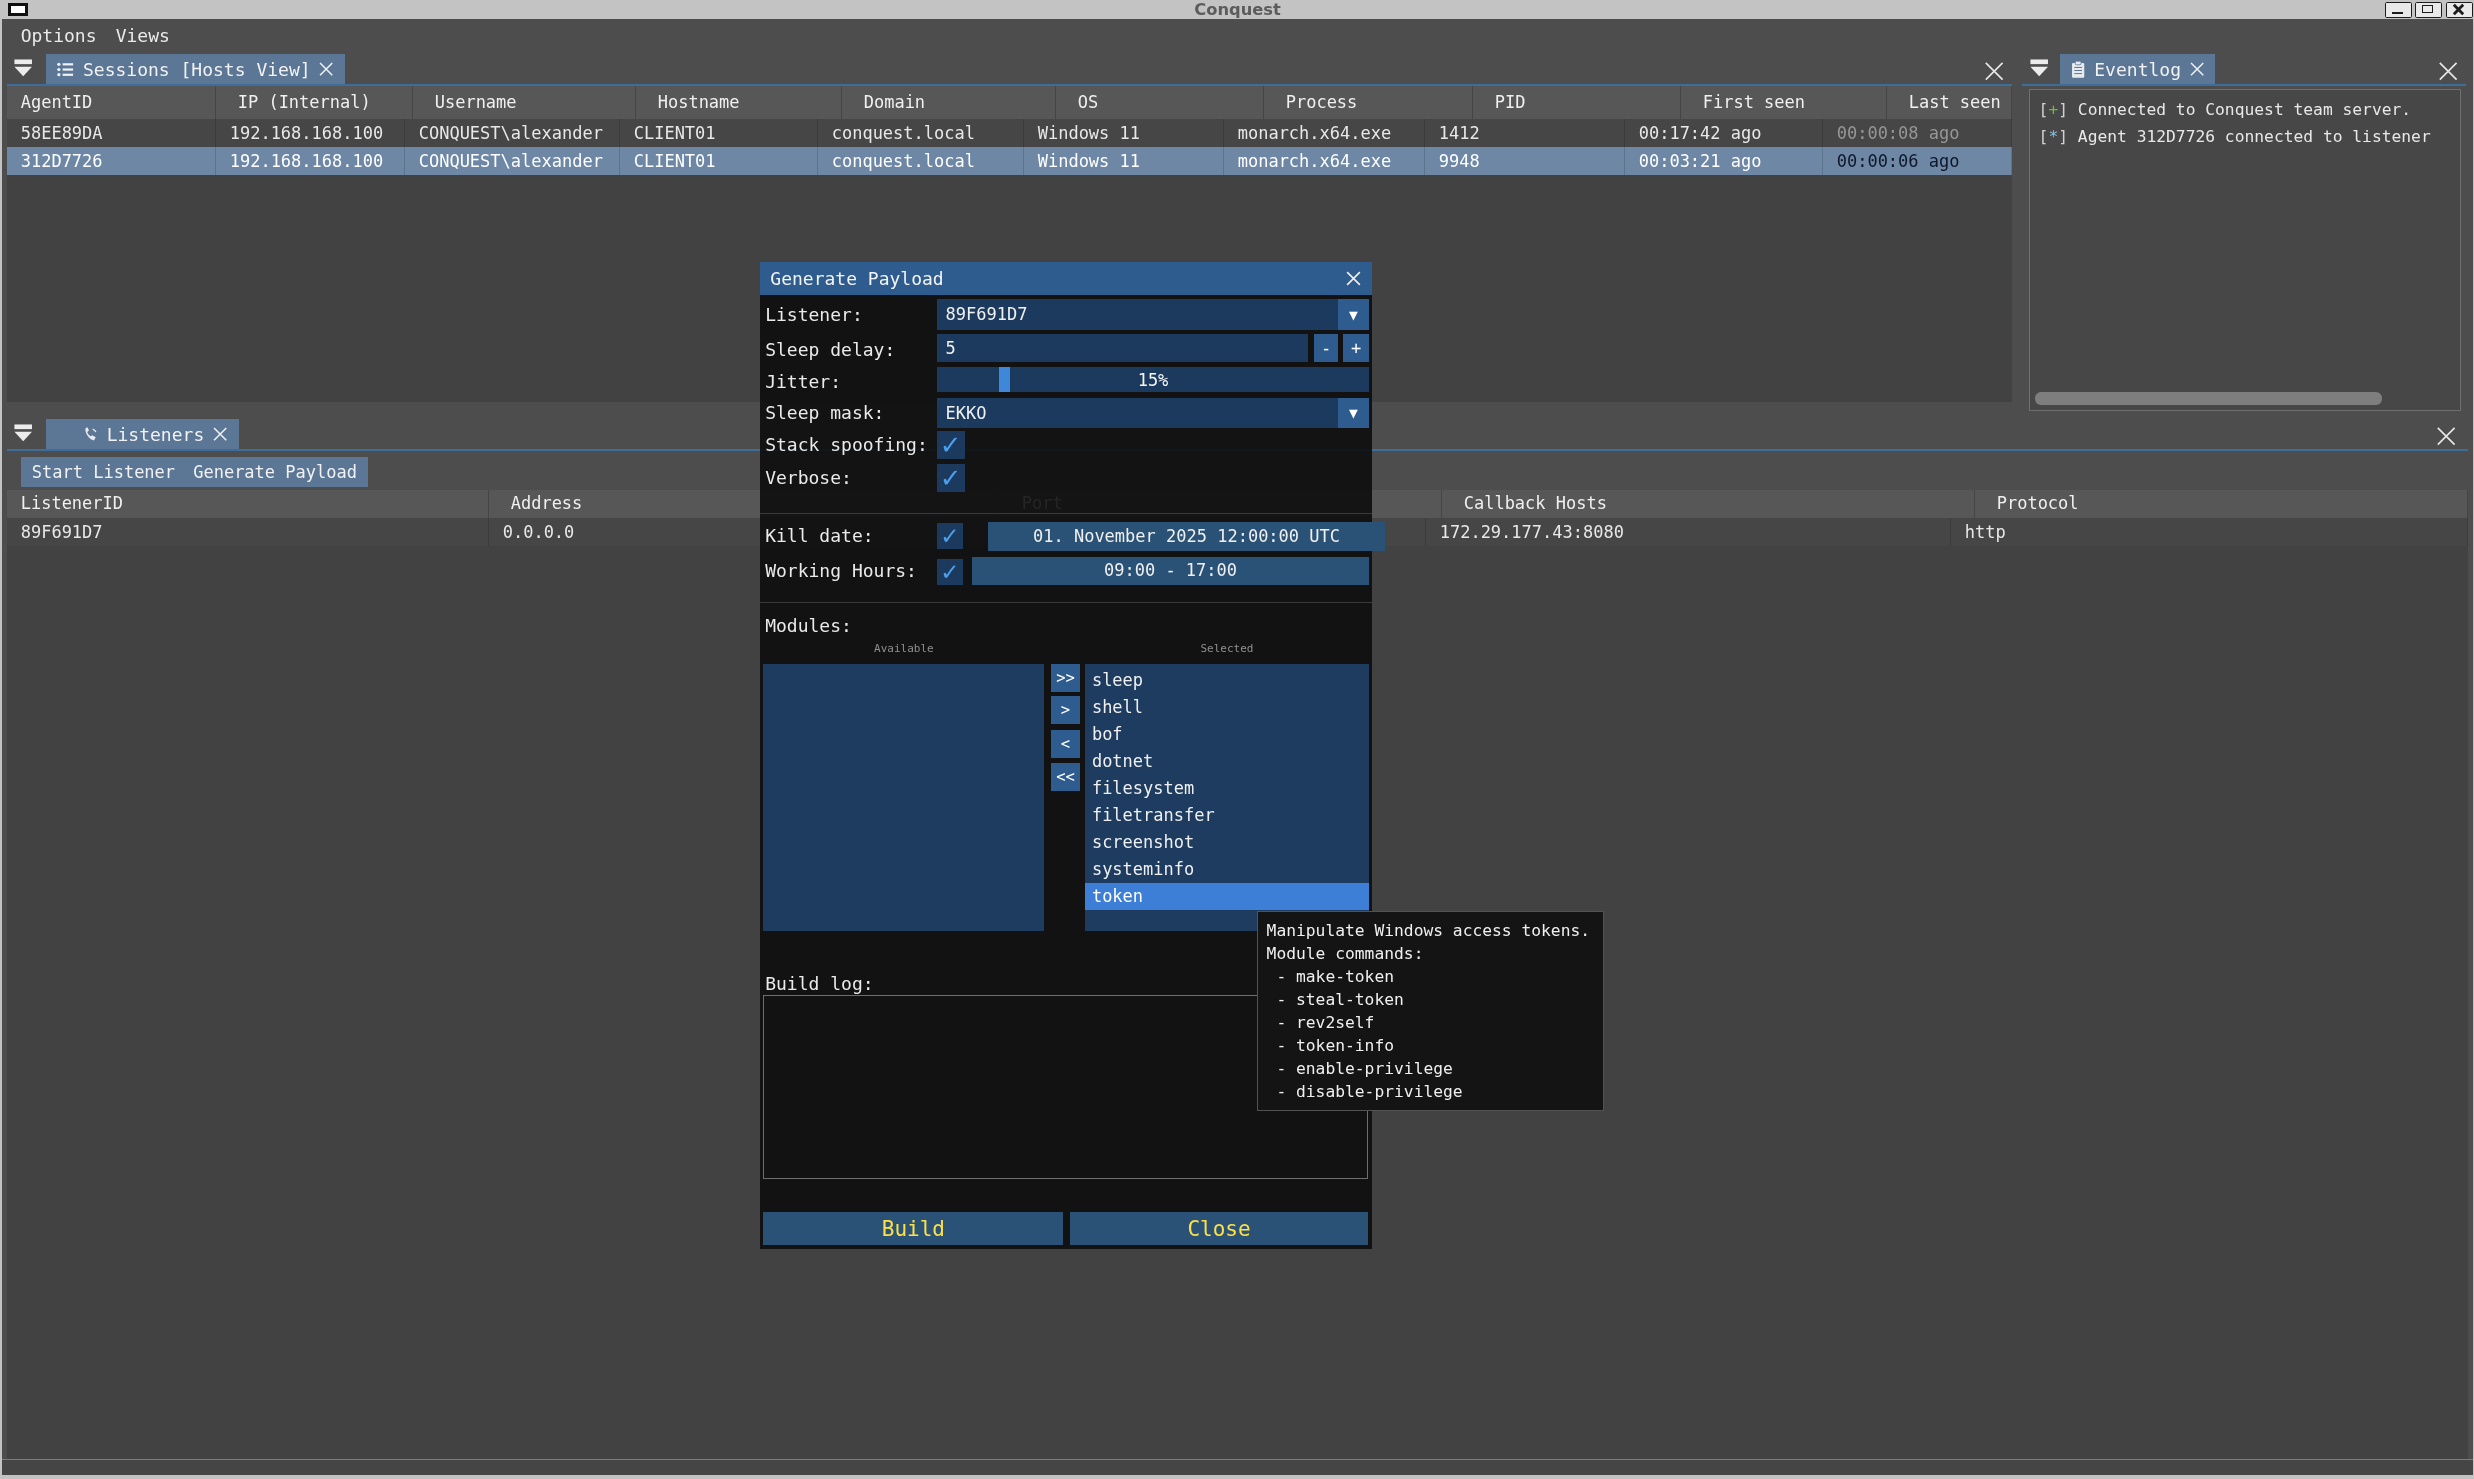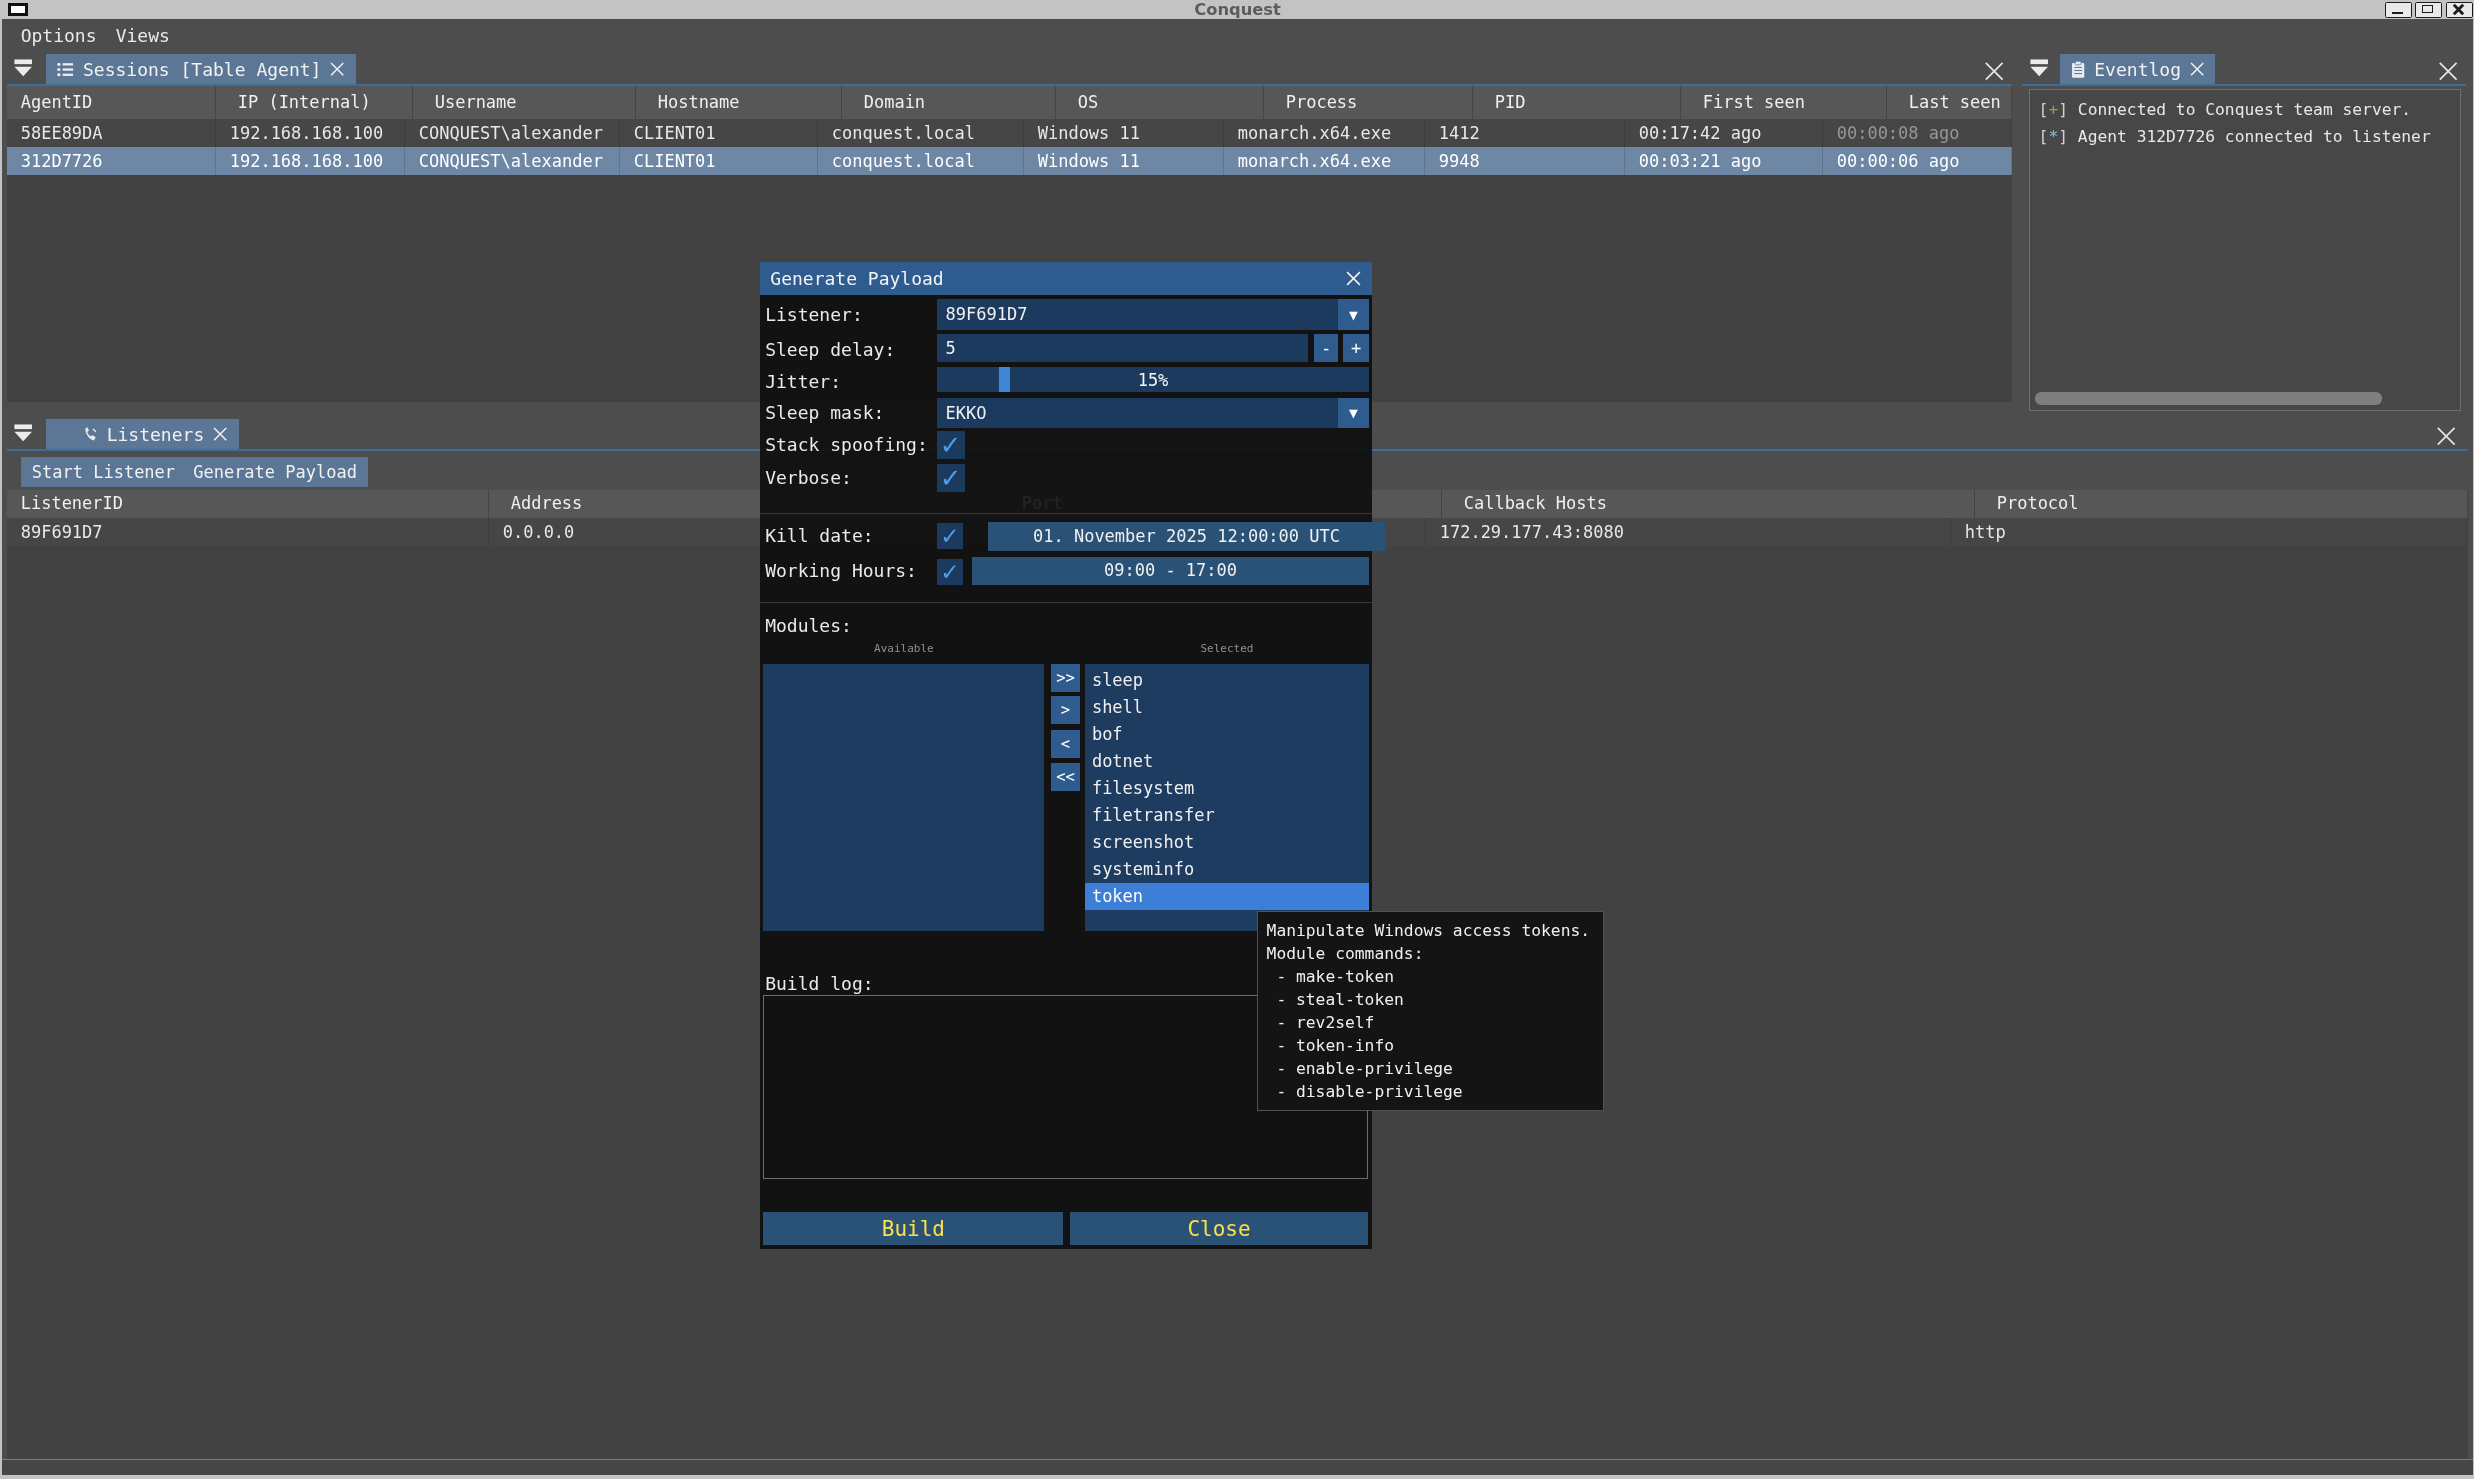--- a/index.html
+++ b/index.html
@@ -30,21 +30,21 @@
   .grid{position:absolute;display:grid;}
   .sess-cols{grid-template-columns:209px 189px 215px 198px 206px 200px 201px 200px 198px 1fr;}
   .list-cols{grid-template-columns:482px 503px 434px 525px 1fr;}
   .thead{background:#575757;gap:8px;}
   .thead .cell{line-height:33px;border-right:0.9px solid #454545;color:#f0f0f0;}
   .lhead .cell{line-height:27.5px;}
   .trow .cell{line-height:28px;border-right:0.9px solid rgba(0,0,0,0.14);}
   .cell{padding-left:13.8px;font-size:17px;white-space:pre;overflow:hidden;box-sizing:border-box;}
   .row-a{background:#464646;}
   .row-sel{background:#6d87a5;color:#ffffff;}
-  .dim{color:#969696;} .dim-sel{color:#ffffff;}
+  .dim{color:#969696;} .dim-sel{color:#0f172a;}
   
   .evbox{position:absolute;left:2029px;top:89px;width:432px;height:322px;background:#474747;border:0.9px solid #6f6f6f;box-sizing:border-box;}
   .evline{padding:0 8.6px;font-size:16.3px;line-height:27px;white-space:pre;}
   .evline:first-child{padding-top:6px;}
   .br{color:#d0d0d0;} .sym-ok{color:#74b73c;} .sym-info{color:#7fc4e0;}
   .hscroll{position:absolute;left:5.2px;bottom:5.2px;width:347px;height:13px;border-radius:6px;background:#7e7e7e;}
   
   .toolbtn{position:absolute;top:457px;height:30px;line-height:30px;background:#5b7795;color:#f2f2f2;font-size:17px;padding:0 11.2px;}
   
   .dialog{position:absolute;left:760px;top:262px;width:612px;height:986px;z-index:5;}
@@ -119,21 +119,21 @@
     <svg width="19" height="19" viewBox="0 0 20 20">
         <g fill="#eef2f6">
           <circle cx="3" cy="4.5" r="1.7"></circle>
           <rect x="7" y="3.4" width="11" height="2.3"></rect>
           <circle cx="3" cy="10" r="1.7"></circle>
           <rect x="7" y="8.9" width="11" height="2.3"></rect>
           <circle cx="3" cy="15.5" r="1.7"></circle>
           <rect x="7" y="14.4" width="11" height="2.3"></rect>
         </g>
       </svg>
-    <span class="lbl">Sessions [Table Agent]</span>
+    <span class="lbl">Sessions [Hosts View]</span>
     <svg width="16.3" height="16.3" viewBox="0 0 12 12">
         <path d="M1.5 1.5 L10.5 10.5 M10.5 1.5 L1.5 10.5" stroke="#eef2f6" stroke-width="1.1"></path>
       </svg>
   </div>
   <div class="panel-x" style="left:1983px;top:60px;">
     <svg width="22.4" height="22.4" viewBox="0 0 12 12">
         <path d="M1.5 1.5 L10.5 10.5 M10.5 1.5 L1.5 10.5" stroke="#e6e6e6" stroke-width="0.9"></path>
       </svg>
   </div>
   <div class="accent" style="left:6.9px;top:84px;width:2005px;"></div>

